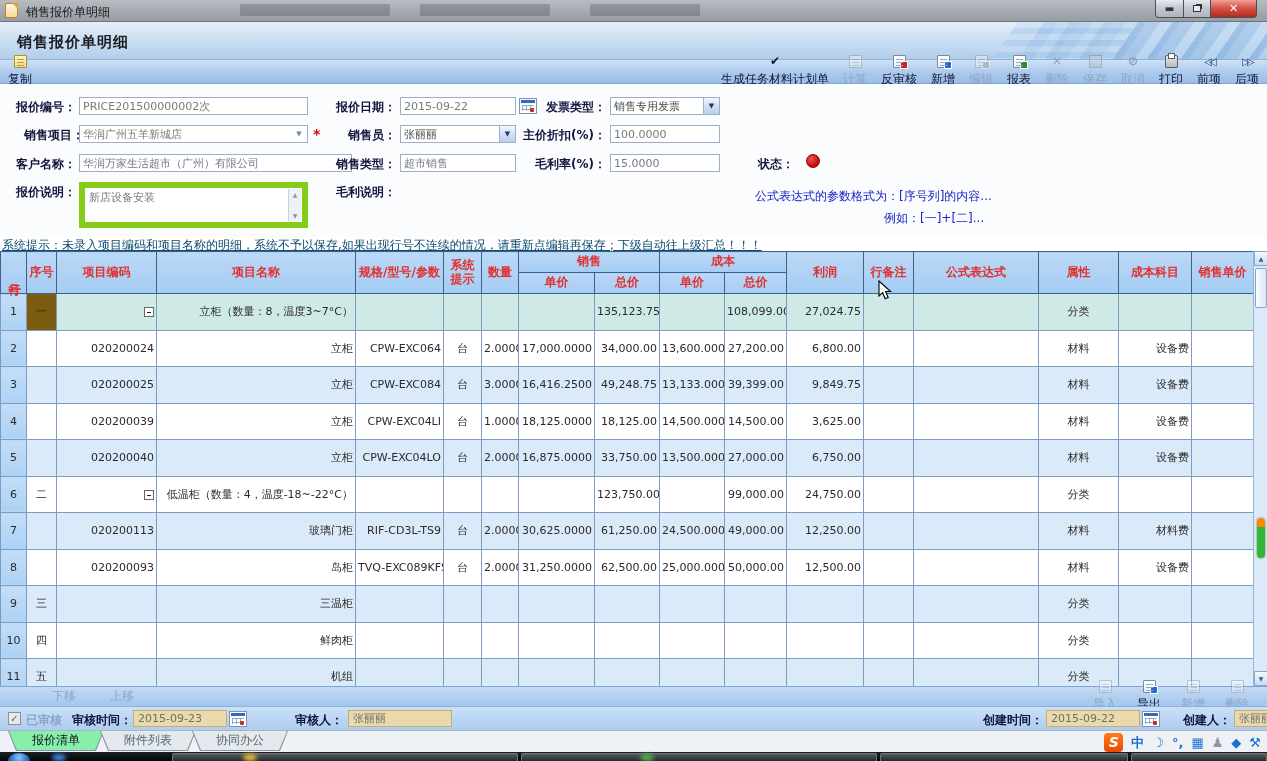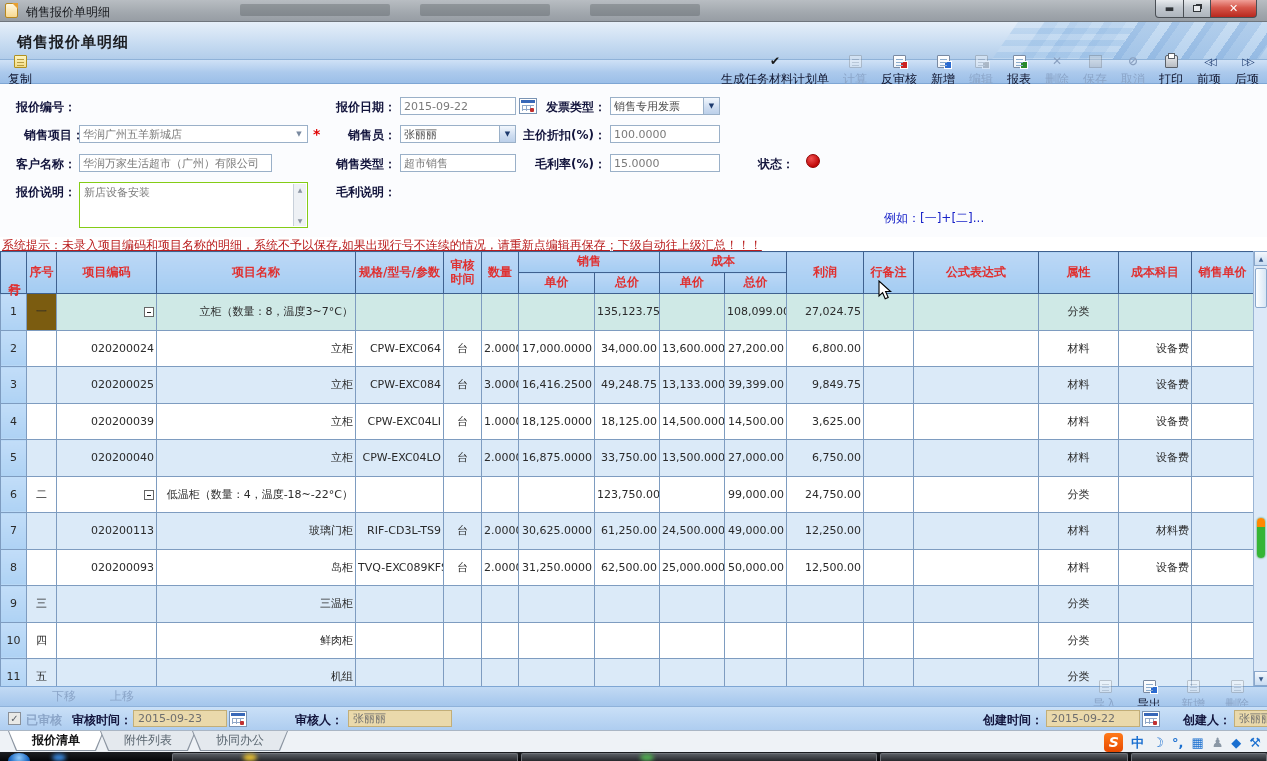--- a/index.html
+++ b/index.html
@@ -66,26 +66,26 @@
     background:linear-gradient(#f2f7fd,#cddcf0 60%,#bcd0ea);border-left:1px solid #9ab0c8;
     display:flex;align-items:center;justify-content:center;font-size:7px;color:#1d3a6e;}
   .cal-btn{position:absolute;width:18px;height:16px;background:#fff;border:1px solid #7a94b4;}
   .cal-btn::before{content:"";position:absolute;left:1px;right:1px;top:1px;height:3px;background:#3868b8;}
   .cal-btn::after{content:"";position:absolute;left:2px;right:2px;top:6px;bottom:2px;
     background:repeating-linear-gradient(90deg,#90a8c8 0 1px,transparent 1px 4px),repeating-linear-gradient(#90a8c8 0 1px,transparent 1px 4px);}
   .cal-dot{position:absolute;right:2px;bottom:1px;width:4px;height:4px;background:#c03030;border-radius:1px;z-index:2;}
   .req-star{position:absolute;color:#e00000;font-weight:bold;font-size:14px;}
   .status-dot{position:absolute;width:14px;height:14px;border-radius:50%;
     background:radial-gradient(circle at 35% 30%,#f05050,#c00808 70%);border:1px solid #900000;}
-  .txtarea{position:absolute;border:1px solid #84cc16;background:#fff;font-size:11px;color:#7a7a7a;padding:2px 16px 2px 4px;}
+  .txtarea{position:absolute;border:6px solid #84cc16;background:#fff;font-size:11px;color:#7a7a7a;padding:2px 16px 2px 4px;}
   .mini-scroll{position:absolute;right:1px;top:1px;bottom:1px;width:13px;background:#eef1f5;border-left:1px solid #c8d0da;
     display:flex;flex-direction:column;justify-content:space-between;align-items:center;font-size:6px;color:#8a94a2;padding:2px 0;}
   .blue-hint{position:absolute;font-size:12px;color:#1822c8;white-space:nowrap;}
 
-  #syshint{position:absolute;left:2px;top:237px;width:1100px;height:14px;font-size:12px;color:#b91c1c;
+  #syshint{position:absolute;left:2px;top:237px;width:1100px;height:14px;font-size:12px;color:#0c4a6e;
     text-decoration:underline;white-space:nowrap;}
 
   
   #gridarea{position:absolute;left:0;top:251px;width:1267px;height:435px;overflow:hidden;background:#fff;}
   #grid{border-collapse:collapse;table-layout:fixed;width:1253px;}
   #grid th{background:linear-gradient(#bcd8f6,#a4ccf2);border:1px solid #3f618f;color:#e03030;
     font-size:12px;font-weight:bold;padding:0 1px;line-height:1.15;}
   #grid thead tr{height:21px;}
   #grid td{border:1px solid #7e9cc0;font-size:11px;color:#2a2a2a;padding:0 2px;overflow:hidden;white-space:nowrap;}
   #grid tbody tr{height:36.5px;}
@@ -131,21 +131,21 @@
   .audit-label{position:absolute;font-weight:bold;color:#12143c;white-space:nowrap;}
   .audit-label.dis{color:#8ba5c8;}
   .beige{position:absolute;height:17px;background:#ead9ab;border:1px solid #c2ae78;font-size:11px;color:#6e6e6e;
     display:flex;align-items:center;padding:0 4px;white-space:nowrap;overflow:hidden;}
 
   
   #tabstrip{position:absolute;left:0;top:730px;width:1267px;height:22px;background:#eef2f6;border-top:1px solid #aab6c4;}
   .tab-outer{position:absolute;top:0;height:20px;clip-path:polygon(0 0,100% 0,calc(100% - 8px) 100%,8px 100%);background:#8a94a0;}
   .tab-inner{position:absolute;left:1px;right:1px;top:0;bottom:1px;clip-path:polygon(0 0,100% 0,calc(100% - 8px) 100%,8px 100%);
     display:flex;align-items:center;justify-content:center;font-size:12px;}
-  .tab-inner.active{background:#ffffff;color:#101010;font-weight:bold;}
+  .tab-inner.active{background:#86efac;color:#101010;font-weight:normal;}
   .tab-inner.idle{background:#e4e9ee;color:#5a6670;}
   
   #sogou{position:absolute;right:6px;top:1px;height:20px;display:flex;align-items:center;gap:8px;}
   .sg-logo{width:19px;height:19px;border-radius:4px;background:linear-gradient(#ff7a1a,#e84a00);color:#fff;
     font-weight:bold;font-size:14px;display:flex;align-items:center;justify-content:center;font-style:italic;}
   .sg-ic{font-size:13px;color:#1a6fd0;font-weight:bold;line-height:19px;}
   .sg-ic.gray{color:#8a97a5;}
 
   
   #taskbar{position:absolute;left:0;top:752px;width:1267px;height:9px;background:linear-gradient(#1c1e22,#050608);}
@@ -232,20 +232,23 @@
         </span>
         <span class="tb-btn">
           <span class="glyph-ic" style="color: rgb(29, 58, 110); letter-spacing: -3px; font-size: 10px;">▷▷</span>
           <span>后项</span>
         </span>
       </div>
   </div>
 
   <div id="formarea">
     <div class="fl" style="left:0;top:15px;width:76px;">报价编号：</div>
+    <div class="fi" style="left:79px;top:13px;width:229px;">
+        <span>PRICE201500000002次</span>
+      </div>
     <div class="fl" style="left:326px;top:15px;width:70px;">报价日期：</div>
     <div class="fi" style="left:400px;top:13px;width:116px;">
         <span>2015-09-22</span>
       </div>
     <div class="cal-btn" style="left:519px;top:14px;">
         <span class="cal-dot"></span>
       </div>
     <div class="fl" style="left:530px;top:15px;width:76px;">发票类型：</div>
     <div class="fi combo" style="left:610px;top:13px;width:110px;color:#4a4a4a;">
         <span>销售专用发票</span>
@@ -262,21 +265,21 @@
     <div class="fi combo" style="left:400px;top:41px;width:116px;color:#4a4a4a;">
         <span>张丽丽</span>
         <span class="arrow">▼</span>
       </div>
     <div class="fl" style="left:518px;top:43px;width:88px;">主价折扣(%)：</div>
     <div class="fi" style="left:610px;top:41px;width:110px;">
         <span>100.0000</span>
       </div>
 
     <div class="fl" style="left:0;top:72px;width:76px;">客户名称：</div>
-    <div class="fi" style="left:79px;top:70px;width:193px;">
+    <div class="fi" style="left:79px;top:70px;width:273px;">
         <span>华润万家生活超市（广州）有限公司</span>
       </div>
     <div class="fl" style="left:326px;top:72px;width:70px;">销售类型：</div>
     <div class="fi" style="left:400px;top:70px;width:116px;">
         <span>超市销售</span>
       </div>
     <div class="fl" style="left:524px;top:72px;width:82px;">毛利率(%)：</div>
     <div class="fi" style="left:610px;top:70px;width:110px;">
         <span>15.0000</span>
       </div>
@@ -284,20 +287,21 @@
     <div class="status-dot" style="left:806px;top:70px;"></div>
 
     <div class="fl" style="left:0;top:100px;width:76px;">报价说明：</div>
     <div class="txtarea" style="left:79px;top:98px;width:229px;height:46px;"><span>新店设备安装</span>
       <span class="mini-scroll">
           <span>▲</span>
           <span>▼</span>
         </span></div>
     <div class="fl" style="left:326px;top:100px;width:70px;">毛利说明：</div>
 
+    <div class="blue-hint" style="left:755px;top:104px;">公式表达式的参数格式为：[序号列]的内容...</div>
     <div class="blue-hint" style="left:860px;top:126px;margin-left:24px;">例如：[一]+[二]...</div>
   </div>
 
   <div id="syshint">系统提示：未录入项目编码和项目名称的明细，系统不予以保存,如果出现行号不连续的情况，请重新点编辑再保存；下级自动往上级汇总！！！</div>
 
   <div id="gridarea">
     <table id="grid">
       <colgroup>
         <col style="width:26px">
           <col style="width:30px">
@@ -317,21 +321,21 @@
           <col style="width:73px">
           <col style="width:62px">
       </colgroup>
       <thead>
         <tr>
           <th rowspan="2"><span class="vhead">行号</span></th>
           <th rowspan="2">序号</th>
           <th rowspan="2">项目编码</th>
           <th rowspan="2">项目名称</th>
           <th rowspan="2">规格/型号/参数</th>
-          <th rowspan="2">审核时间</th>
+          <th rowspan="2">系统提示</th>
           <th rowspan="2">数量</th>
           <th colspan="2">销售</th>
           <th colspan="2">成本</th>
           <th rowspan="2">利润</th>
           <th rowspan="2">行备注</th>
           <th rowspan="2">公式表达式</th>
           <th rowspan="2">属性</th>
           <th rowspan="2">成本科目</th>
           <th rowspan="2">销售单价</th>
         </tr>

